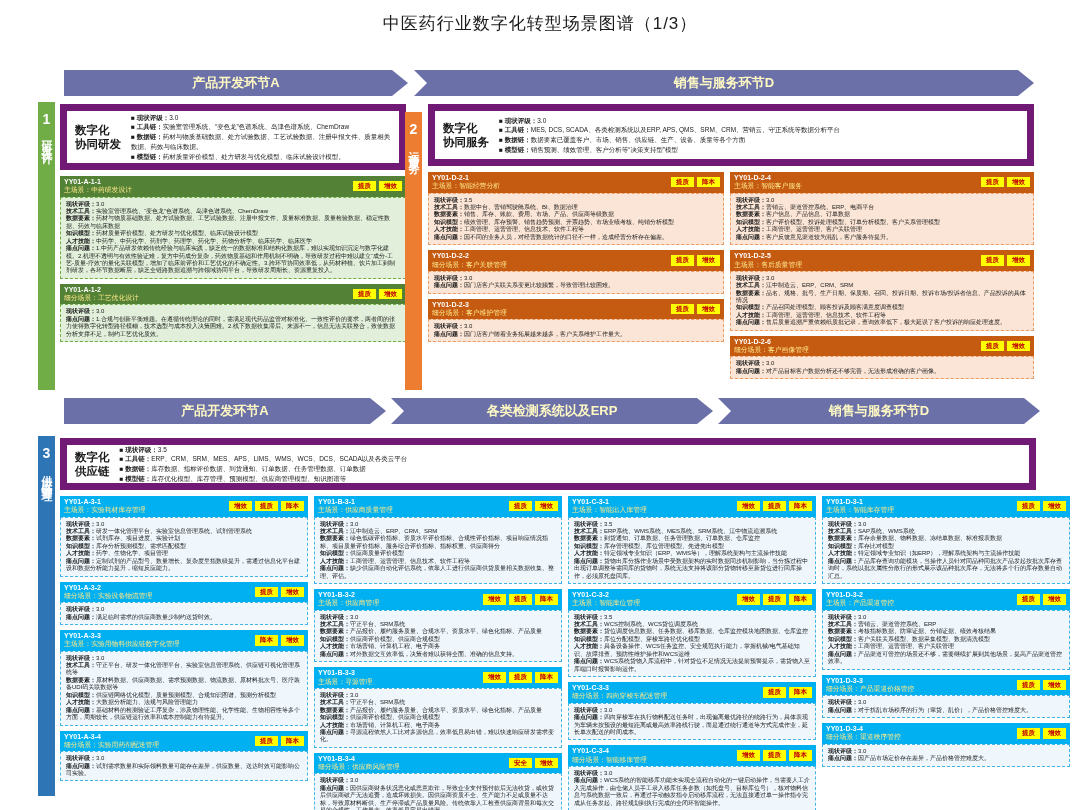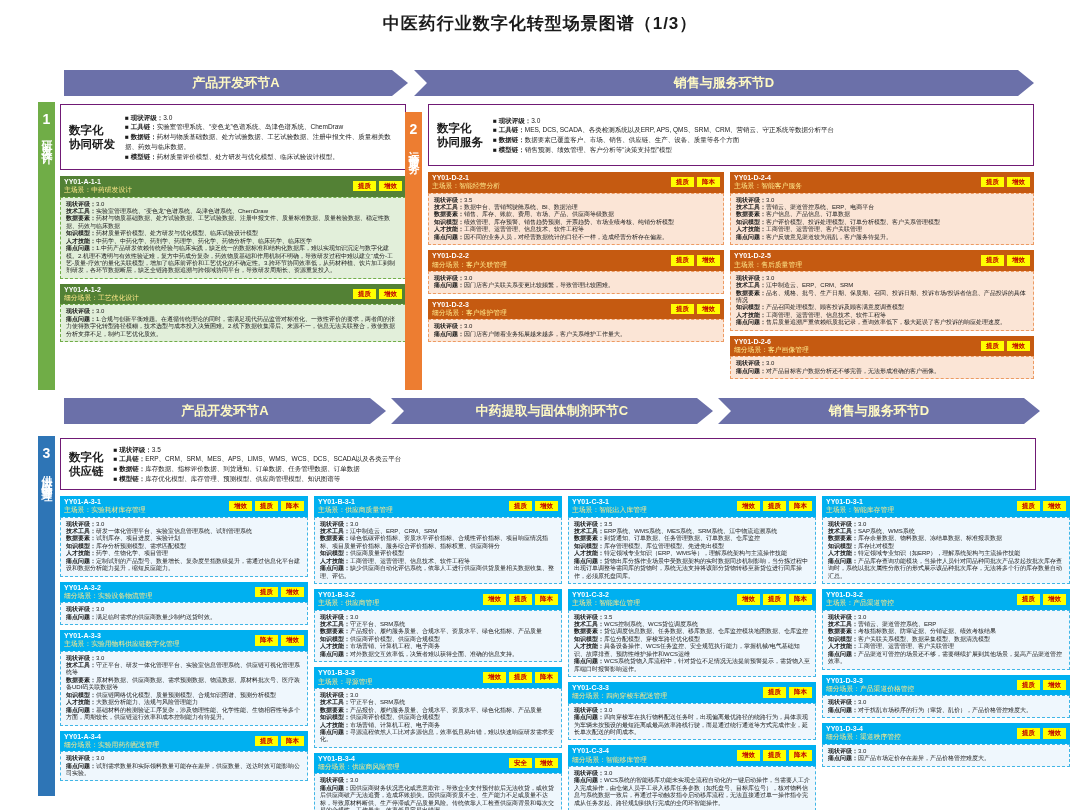--- a/index.html
+++ b/index.html
@@ -1,38 +1,38 @@
 <!DOCTYPE html>
 <html><head>
 <meta charset="utf-8">
 <style>
   html,body{margin:0;padding:0;}
   body{width:1080px;height:810px;position:relative;background:#fff;overflow:hidden;
        font-family:"Liberation Sans","DejaVu Sans",sans-serif;color:#1a1a1a;}
   #title{position:absolute;top:12px;left:0;right:0;text-align:center;
-         font-size:17px;font-weight:bold;letter-spacing:1px;}
+         font-size:17px;font-weight:normal;letter-spacing:1px;}
   
   .arrow{position:absolute;height:26px;background:#6B70A9;color:#fef9c3;font-weight:bold;
          font-size:13px;display:flex;align-items:center;justify-content:center;
          clip-path:polygon(0 0,calc(100% - 16px) 0,100% 50%,calc(100% - 16px) 100%,0 100%);}
   .arrow.notch{clip-path:polygon(0 0,calc(100% - 16px) 0,100% 50%,calc(100% - 16px) 100%,0 100%,13px 50%);}
   .arrow-row{position:absolute;display:flex;gap:5px;}
   .arrow-row .arrow{position:relative;flex:1;height:26px;}
   
   .track{position:absolute;color:#fff;display:flex;flex-direction:column;align-items:center;
          padding-top:10px;box-sizing:border-box;}
   .track .tnum{font-size:14px;font-weight:bold;line-height:1;}
   .track .tchars{writing-mode:vertical-lr;text-orientation:upright;font-size:11px;
                  font-weight:bold;letter-spacing:4px;margin-top:6px;}
   .track.green{background:#70AD47;}
   .track.orange{background:#ED7D31;}
   .track.blue{background:#2E75B6;}
   
   .info{position:absolute;display:flex;align-items:center;gap:10px;background:#fff;
-        border:1px solid #701a75;padding:19px 8px;box-sizing:border-box;}
+        border:7px solid #701a75;padding:19px 8px;box-sizing:border-box;}
   .info .ilabel{font-weight:bold;font-size:11.5px;white-space:pre-line;text-align:left;
                 line-height:1.25;flex:0 0 auto;}
   .info .irows{flex:1;font-size:6.5px;line-height:1.5;}
   .info .irows b{font-weight:bold;}
   
   .cards{position:absolute;display:flex;flex-direction:column;gap:5px;}
   .card{display:flex;flex-direction:column;}
   .card-head{display:flex;justify-content:space-between;align-items:center;
              padding:2px 4px;color:#fff;}
   .card-head .code{font-weight:bold;font-size:7px;line-height:1.2;}
@@ -232,21 +232,21 @@
       </div>
       <div class="card-body">
         <div class="fld"><b>现状评级：</b>3.0</div>
         <div class="fld"><b>痛点问题：</b>对产品目标客户数据分析还不够完善，无法形成准确的客户画像。</div>
       </div>
     </div>
   </div>
 
 <div class="arrow-row" style="left:64px;top:398px;width:976px;">
   <div class="arrow">产品开发环节A</div>
-  <div class="arrow notch">中药提取与固体制剂环节C</div>
+  <div class="arrow notch">各类检测系统以及ERP</div>
   <div class="arrow notch">销售与服务环节D</div>
 </div>
 
 <div class="track blue" style="left:38px;top:436px;width:17px;height:360px;">
   <div class="tnum">3</div>
   <div class="tchars">供应链管理</div>
 </div>
 <div class="info" style="left:60px;top:438px;width:976px;height:52px;">
   <div class="ilabel">数字化
 供应链</div>

